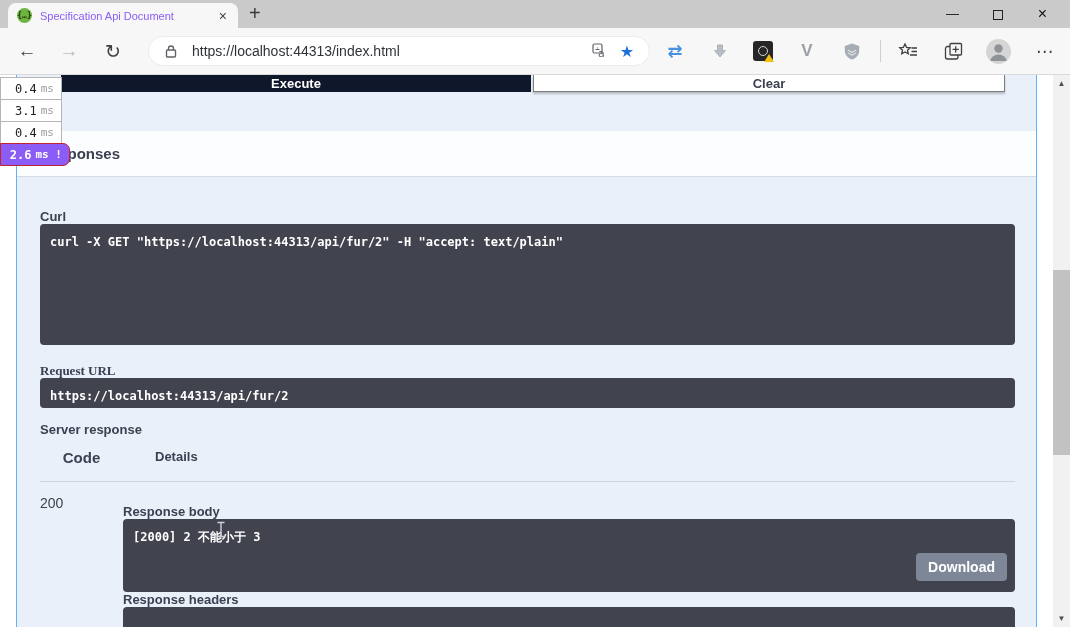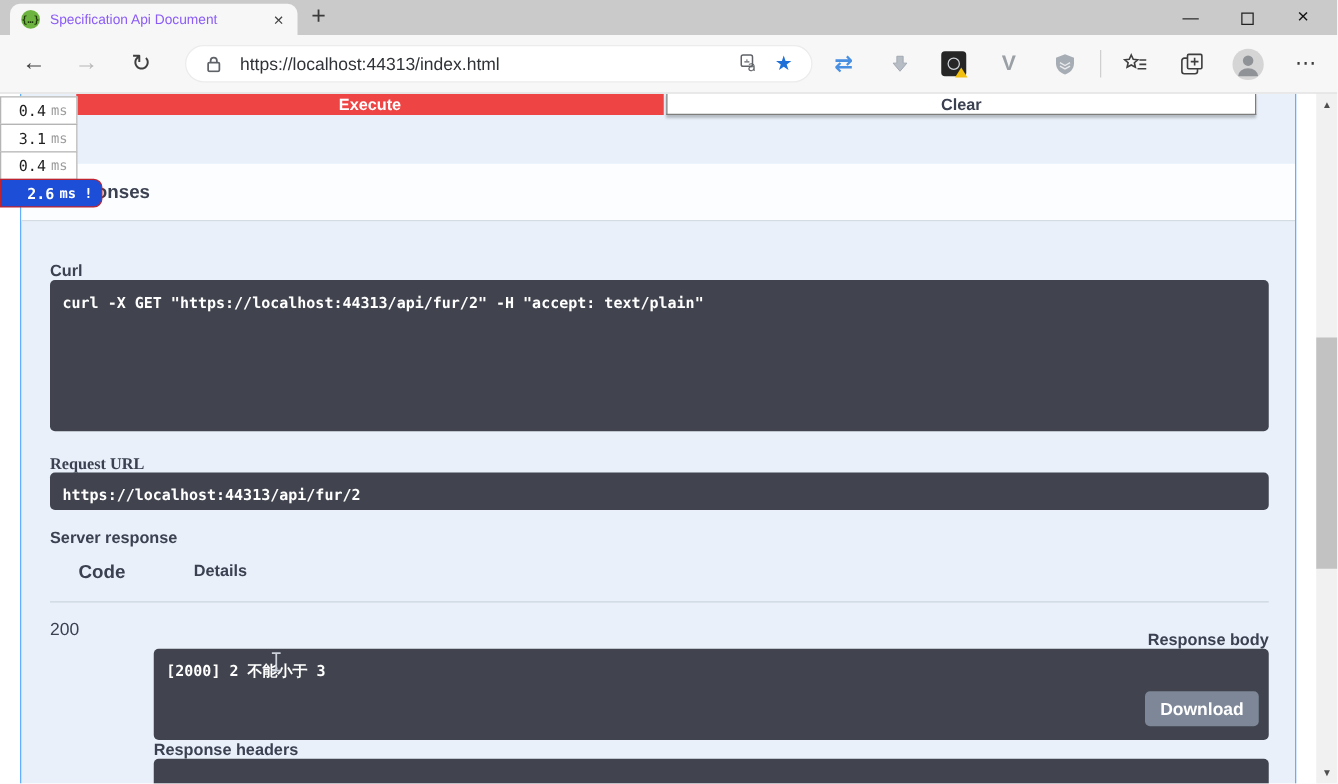--- a/index.html
+++ b/index.html
@@ -48,21 +48,21 @@
   .scroll-arrow { height:17px; text-align:center; font-size:8px; color:#4f4f4f; line-height:17px; }
   .scroll-arrow.bottom { position:absolute; bottom:0; left:0; right:0; }
   .scroll-thumb { position:absolute; top:195px; left:0; width:17px; height:185px; background:#c2c2c2; }
 
   
   .content { position:absolute; top:75px; left:0; width:1053px; bottom:0; background:#fff; overflow:hidden; }
   .opblock { position:absolute; left:16px; right:16px; top:0; bottom:0;
              border-left:1px solid #61affe; border-right:1px solid #61affe;
              background:#e9f0f9; overflow:hidden; }
   .btnrow { display:flex; height:17px; padding:0 31px 0 44px; gap:2px; }
-  .btn-execute { flex:1; background:#ef4444; color:#fff; font-weight:700; font-size:13px;
+  .btn-execute { flex:1; background:#0f172a; color:#fff; font-weight:700; font-size:13px;
                  text-align:center; line-height:16px; border:none; }
   .btn-clear { flex:1; background:#fff; color:#3b4151; font-weight:700; font-size:13px;
                text-align:center; line-height:15px; border:1px solid #7d7d7d; border-top:none;
                box-shadow:0 2px 2px rgba(0,0,0,.22); }
   .section-gap { height:39px; }
   .section-header { height:46px; background:rgba(255,255,255,.85); border-bottom:1px solid #d4dbe3;
                     display:flex; align-items:center; padding-left:23px; }
   .section-header h4 { font-size:15px; font-weight:700; color:#3b4151; }
   .inner { padding:32px 21px 0 23px; }
   .block-label { font-size:13px; font-weight:700; color:#3b4151; height:15px; }
@@ -74,35 +74,35 @@
   .requrl-block { height:30px; margin-top:6px; padding:8px 10px; line-height:14px; }
   .lbl-requrl { margin-top:18px;font-family:Liberation Serif, serif; }
   .lbl-server { margin-top:14px; }
   .table-head { display:flex; margin-top:12px; padding-bottom:15px; border-bottom:1px solid #ccd4dd; }
   .col-code { width:83px; flex:0 0 auto;text-align:center; }
   .code-h { font-size:15px; font-weight:700; color:#3b4151; }
   .details-h { font-size:13px; font-weight:700; color:#3b4151;margin-left:32px; }
   .table-row { display:flex; padding-top:13px; }
   .code-val { font-size:14px; color:#3b4151; width:83px; flex:0 0 auto; }
   .details-cell { flex:1; }
-  .lbl-body { margin-top:9px;text-align:right; }
+  .lbl-body { margin-top:9px; }
   .body-block { height:73px; margin-top:6px; position:relative; }
   .download-btn { position:absolute; right:8px; bottom:11px; background:#7d8797; color:#fff;
                   font:700 14px "Liberation Sans",sans-serif; padding:6px 12px; border-radius:4px; border:none; }
   .lbl-headers { margin-top:9px; }
   .headers-block { height:40px; margin-top:6px; }
 
   
   .badges { position:absolute; left:0; top:78px; z-index:50; }
   .badge { width:62px; height:23px; background:#fff; border:1px solid #b5b5b5; margin-top:-1px;
            display:flex; justify-content:flex-end; align-items:center; gap:4px; padding-right:7px;
            font-family:"DejaVu Sans Mono",monospace; }
   .badge .v { font-size:12px; color:#1f1f1f; }
   .badge .u { font-size:11px; color:#9c9c9c; }
-  .badge.alert { width:82px; background:#1d4ed8; border-color:#be232f; border-radius:0 7px 7px 0; }
+  .badge.alert { width:70px; background:#8b5cf6; border-color:#be232f; border-radius:0 7px 7px 0; }
   .badge.alert .v, .badge.alert .u { color:#fff; font-weight:700; }
 
   .ibeam { position:absolute; left:216px; top:521px; z-index:60; }
 </style>
 </head>
 <body>
 
 <div class="stage">
 
   <div class="titlebar">

